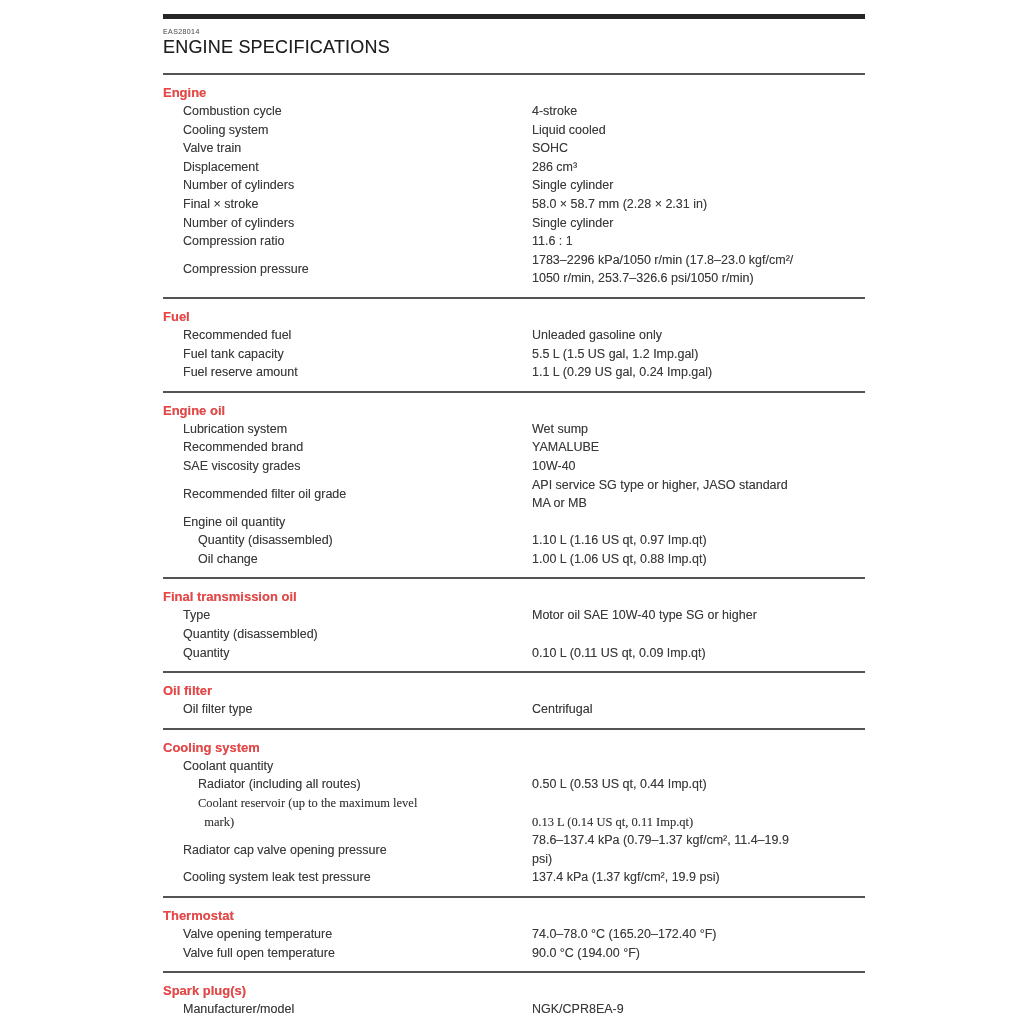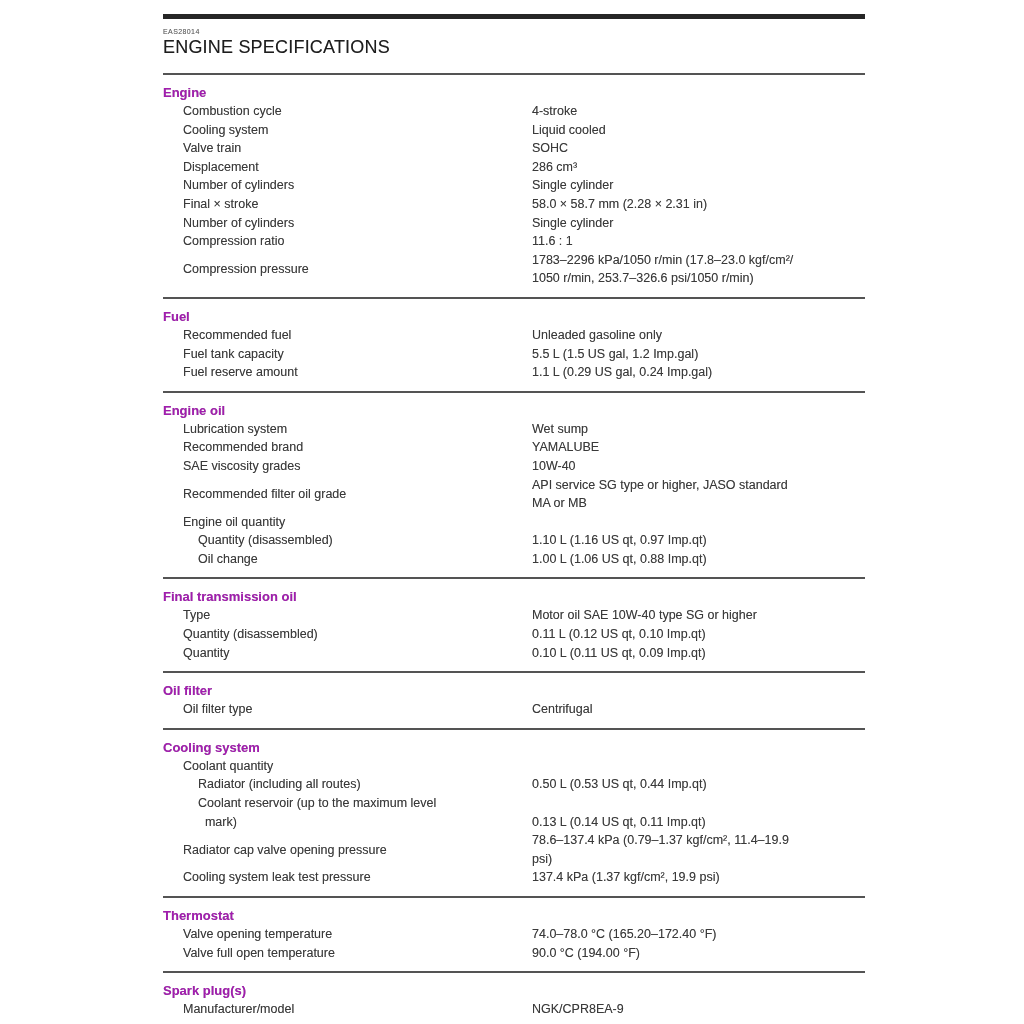--- a/index.html
+++ b/index.html
@@ -41,30 +41,30 @@
   .sections-root { margin-top: 16px; }
   .rule {
     height: 2px;
     background: #545454;
   }
   .section { padding-top: 8px; padding-bottom: 9px; }
   .section-title {
     font-size: 13px;
     line-height: 19px;
     font-weight: bold;
-    color: #a21caf;
+    color: #ef4444;
   }
   .row {
     display: flex;
     align-items: center;
     padding-left: 20px;
     font-size: 12.5px;
     line-height: 18.6px;
   }
-  .row.align-bottom { align-items: flex-end; }
+  .row.align-bottom { align-items: flex-end; font-family: Liberation Serif, serif; }
   .label {
     width: 349px;
     flex: none;
     white-space: pre-wrap;
   }
   .row.indent2 .label { padding-left: 15px; }
   .value {
     flex: 1;
     white-space: pre-wrap;
   }
@@ -169,21 +169,20 @@
       </div>
       <div class="rule"></div>
       <div class="section">
         <div class="section-title">Final transmission oil</div>
         <div class="row">
           <div class="label">Type</div>
           <div class="value">Motor oil SAE 10W-40 type SG or higher</div>
         </div>
         <div class="row">
           <div class="label">Quantity (disassembled)</div>
-          <div class="value">0.11 L (0.12 US qt, 0.10 Imp.qt)</div>
         </div>
         <div class="row">
           <div class="label">Quantity</div>
           <div class="value">0.10 L (0.11 US qt, 0.09 Imp.qt)</div>
         </div>
       </div>
       <div class="rule"></div>
       <div class="section">
         <div class="section-title">Oil filter</div>
         <div class="row">

